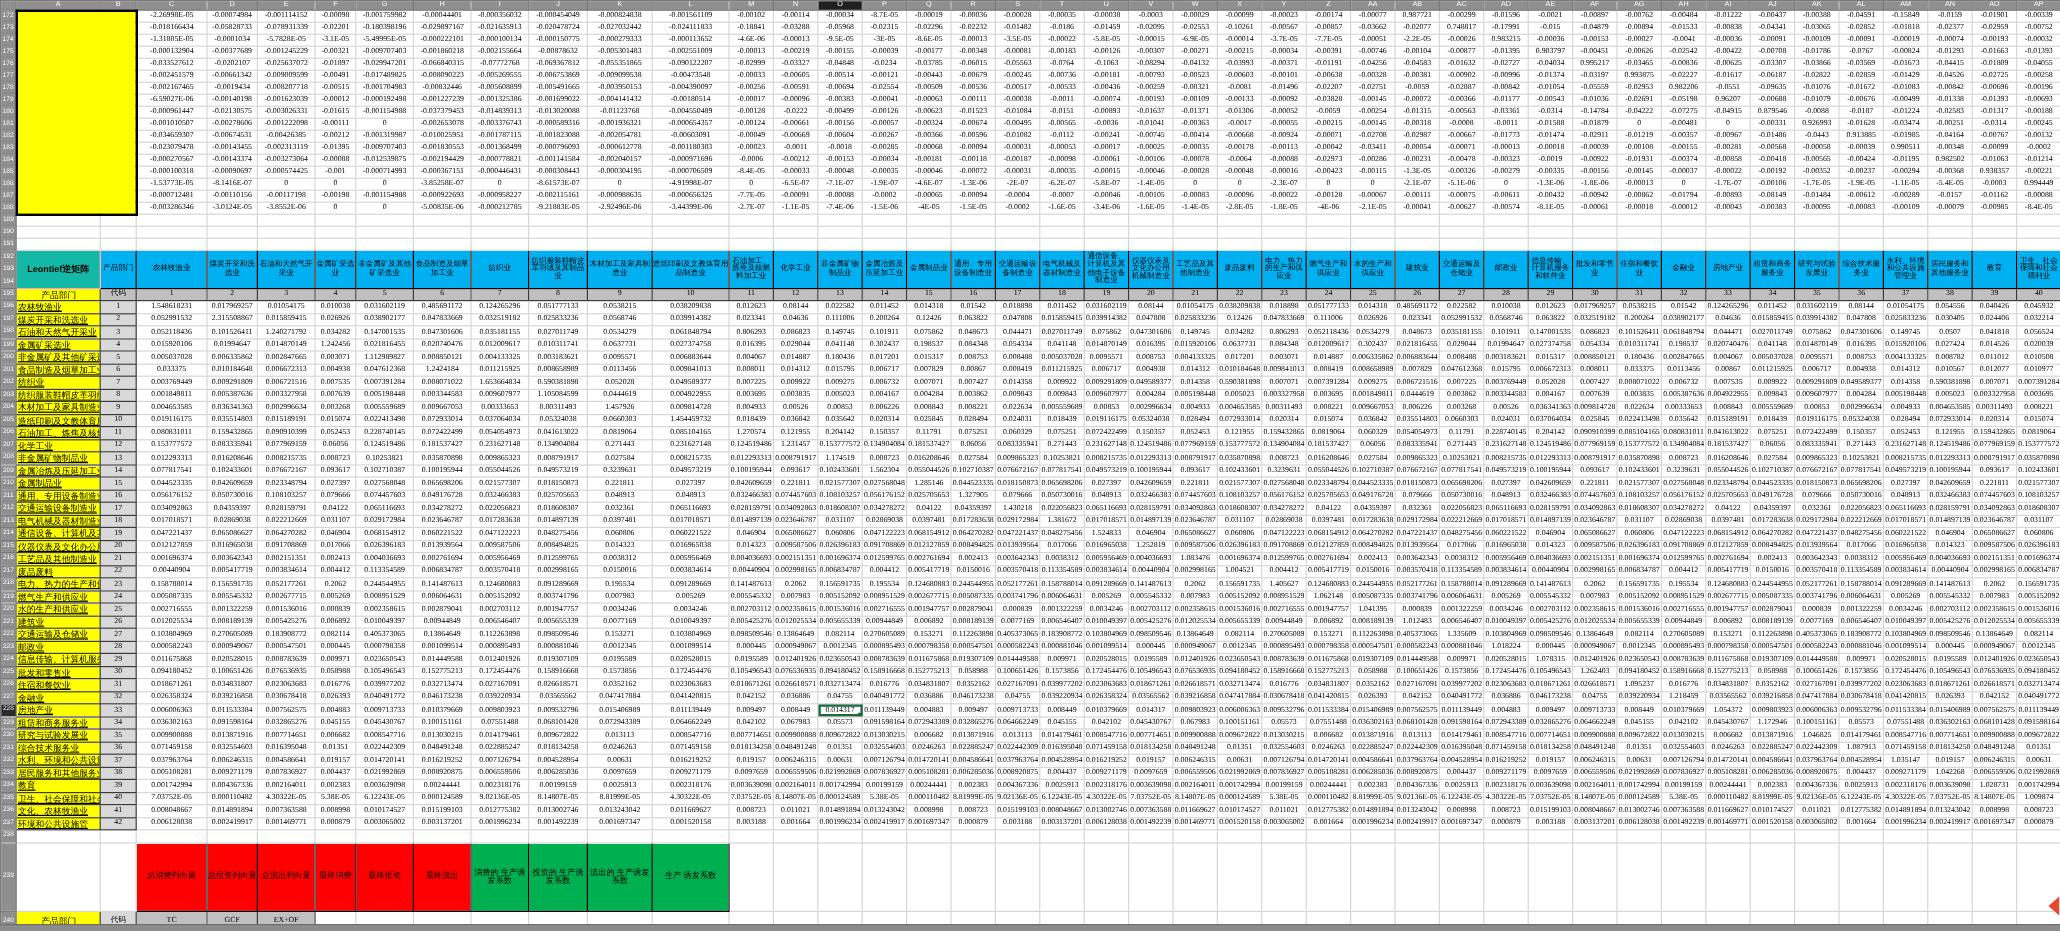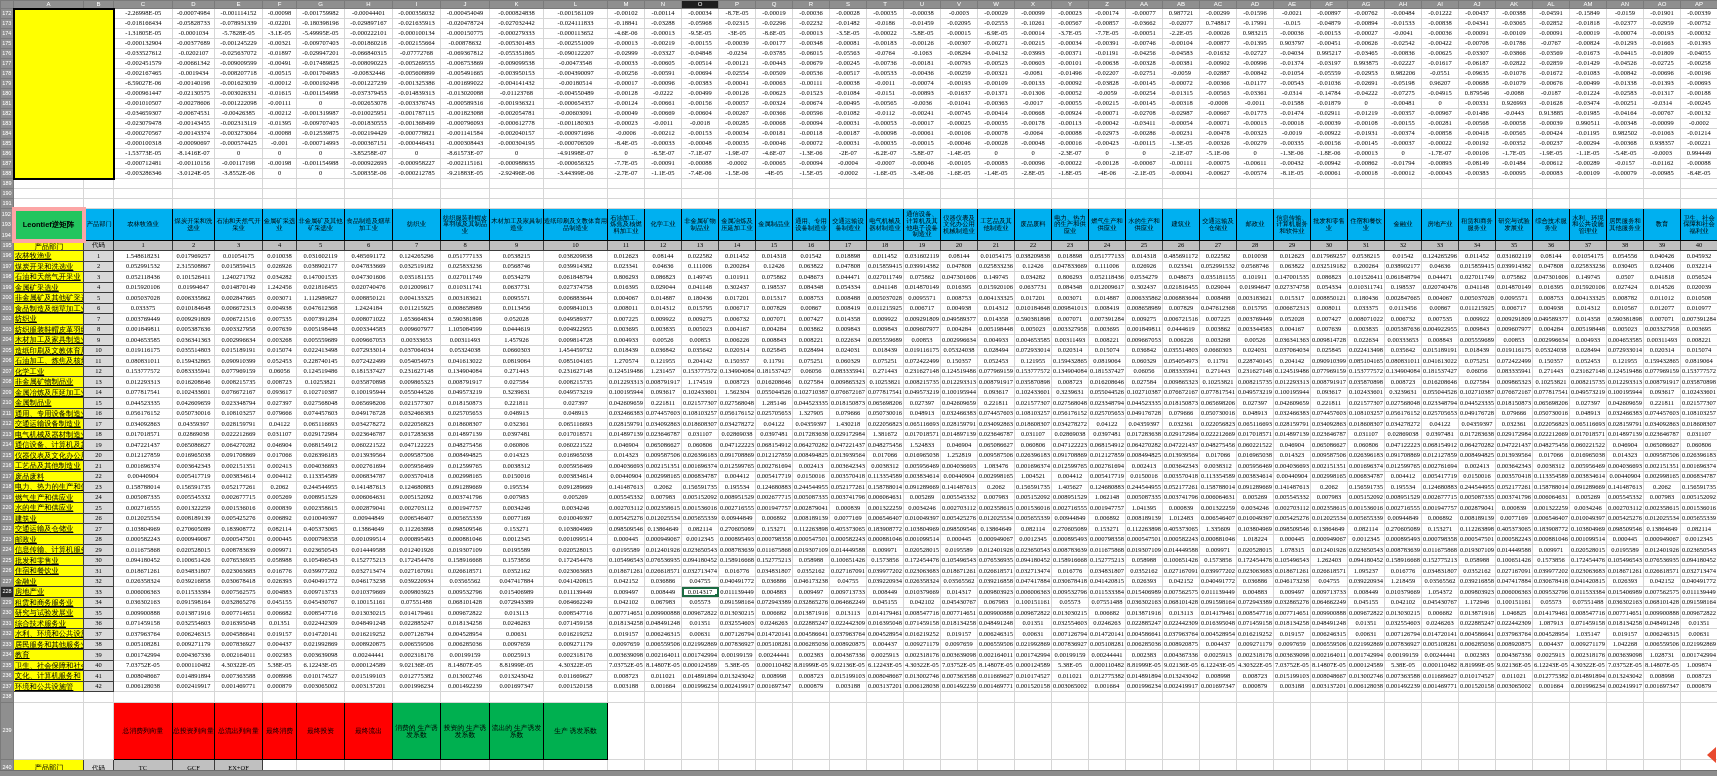--- a/index.html
+++ b/index.html
@@ -11,22 +11,22 @@
      color:#000;box-sizing:border-box;}
   tr.letters td{height:8px;background:#8f8f8f;color:#fff;font-size:6px;
      font-family:"Liberation Sans",sans-serif;border:1px solid #7a7a7a;}
   tr.letters td.sel{background:#1f1f1f;color:#fff;}
   td.corner{background:#a8a8a8;}
   td.gut{background:#8f8f8f;color:#fff;font-size:5.5px;
      font-family:"Liberation Sans",sans-serif;border:1px solid #7a7a7a;}
   td.gut.sel{background:#2b2b2b;}
   td.gut3 div{font-size:5.5px;line-height:1.9;}
   td.yb{background:#ffff00;border:2px solid #000;}
-  td.redtitle{background:#22c55e;font-family:"Liberation Sans",sans-serif;
-     font-weight:bold;font-size:7.5px;border:4px solid #fca5a5;white-space:normal;}
+  td.redtitle{background:#14b8a6;font-family:"Liberation Sans",sans-serif;
+     font-weight:bold;font-size:7.5px;border:1px solid #fca5a5;white-space:normal;}
   td.bluehdr{background:#00b0f0;font-family:"Liberation Sans",sans-serif;
      font-size:6.3px;border:1px solid #000;white-space:normal;vertical-align:middle;}
   td.ylab{background:#ffff00;text-align:left;font-family:"Liberation Sans",sans-serif;
      font-size:7.3px;border:1px solid #3c3c3c;text-decoration:underline;padding-left:1px;}
   td.code{background:#d9d9d9;border:1px solid #3c3c3c;font-size:6.5px;}
   td.codehdr{background:#c0c0c0;border:1px solid #3c3c3c;font-size:6.5px;}
   td.num{background:#fff;}
   td.sumred{background:#ff0000;font-family:"Liberation Sans",sans-serif;font-size:6.8px;
      border:1px solid #000;white-space:normal;vertical-align:middle;}
   td.sumgreen{background:#00b050;font-family:"Liberation Sans",sans-serif;font-size:6.8px;
@@ -2892,21 +2892,21 @@
           <td class="num">8.81999E-05</td>
           <td class="num">9.02136E-05</td>
           <td class="num">6.12243E-05</td>
           <td class="num">4.30322E-05</td>
           <td class="num">7.03752E-05</td>
           <td class="num">8.14807E-05</td>
           <td class="num">1.009874</td>
         </tr>
         <tr style="height:10.5px">
           <td class="gut">236</td>
-          <td class="ylab">文化、计算机服务和</td>
+          <td class="ylab">文化、农林牧渔业</td>
           <td class="code">41</td>
           <td class="num">0.008048667</td>
           <td class="num">0.014891894</td>
           <td class="num">0.007363588</td>
           <td class="num">0.008998</td>
           <td class="num">0.010174527</td>
           <td class="num">0.015199103</td>
           <td class="num">0.012775382</td>
           <td class="num">0.013002746</td>
           <td class="num">0.013243042</td>

